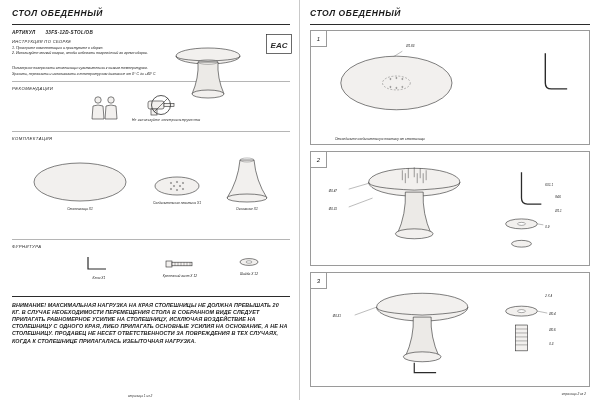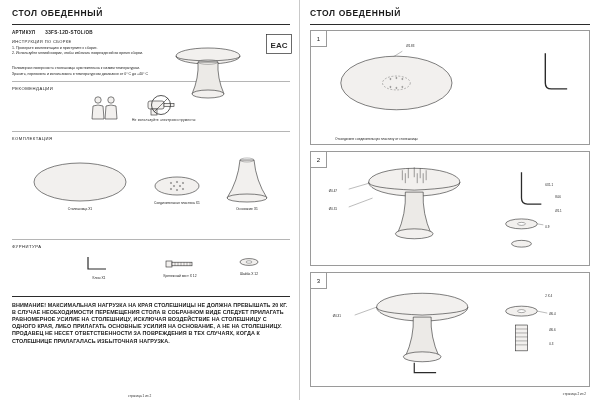--- a/index.html
+++ b/index.html
@@ -8,20 +8,21 @@
     width: 600px; height: 400px;
     background: #ffffff;
     font-family: "Liberation Sans", sans-serif;
     color: #1a1a1a;
     overflow: hidden;
   }
   .page {
     position: relative;
     width: 600px; height: 372px;
     display: flex;
+    font-style: italic;
   }
   .col {
     position: relative;
     height: 400px;
   }
   .col-left { width: 300px; padding: 8px 10px 4px 12px; }
   .col-right { width: 300px; padding: 8px 10px 4px 10px; }
   .divider {
     position: absolute;
     left: 299px; top: 0;

